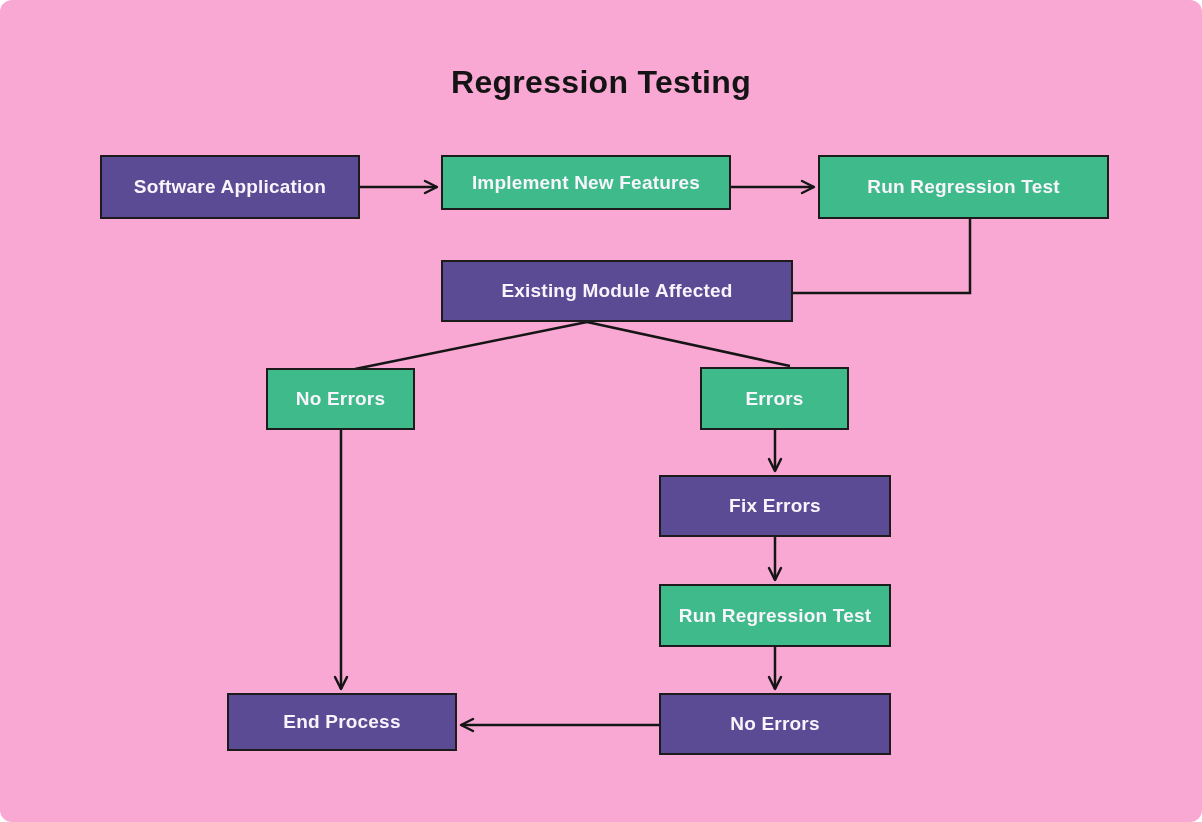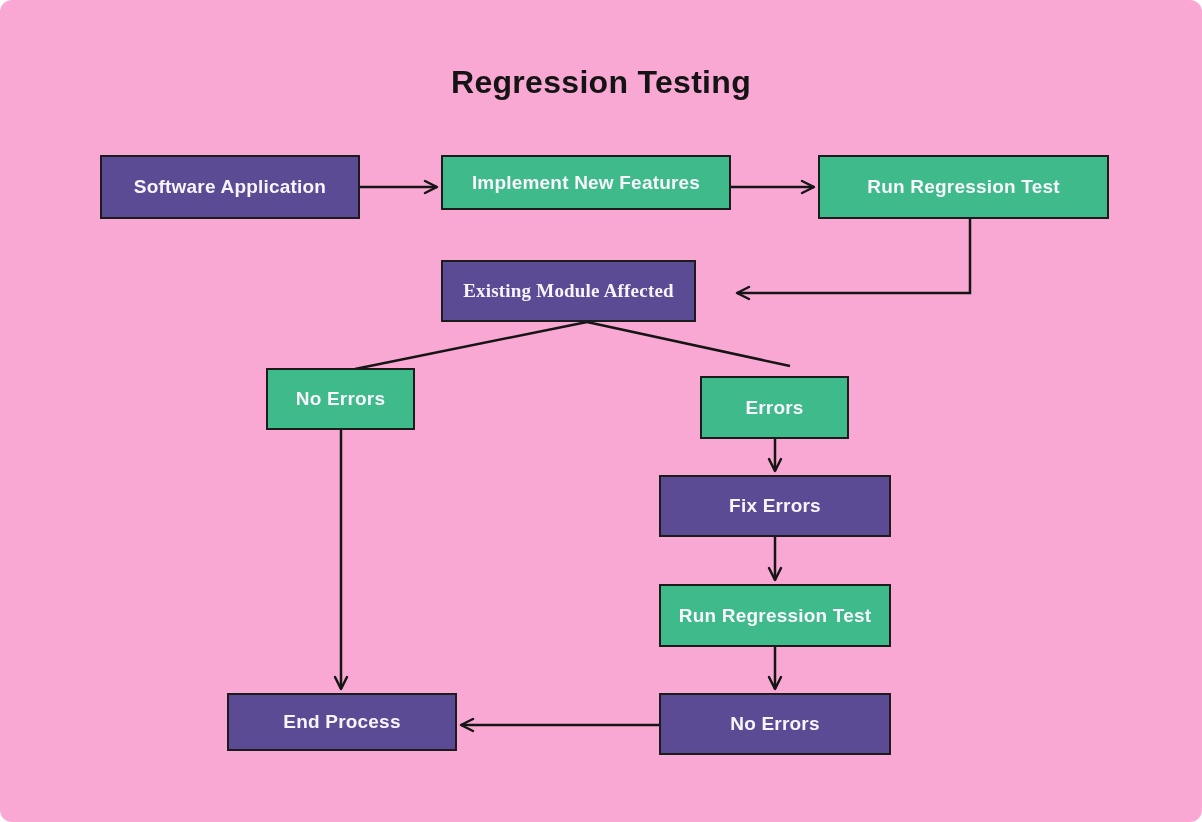--- a/index.html
+++ b/index.html
@@ -48,23 +48,23 @@
     letter-spacing: 0.2px;
     text-align: center;
   }
   .node.purple { background: #5b4a94; }
   .node.green  { background: #3fba8a; }
 
   
   .pos-software        { left:  100px; top: 155px; width: 260px; height: 64px; }
   .pos-implement       { left: 441px; top: 155px; width: 290px; height: 55px; }
   .pos-run-test-1      { left: 818px; top: 155px; width: 291px; height: 64px; }
-  .pos-existing-module { left: 441px; top: 260px; width: 255px; height: 62px; font-family: Liberation Serif, serif; }
+  .pos-existing-module { left: 441px; top: 260px; width: 352px; height: 62px; }
   .pos-no-errors-left  { left: 266px; top: 368px; width: 149px; height: 62px; }
-  .pos-errors          { left: 700px; top: 367px; width: 149px; height: 63px; margin-top: 9px; }
+  .pos-errors          { left: 700px; top: 367px; width: 149px; height: 63px; }
   .pos-fix-errors      { left: 659px; top: 475px; width: 232px; height: 62px; }
   .pos-run-test-2      { left: 659px; top: 584px; width: 232px; height: 63px; }
   .pos-no-errors-bot   { left: 659px; top: 693px; width: 232px; height: 62px; }
   .pos-end-process     { left: 227px; top: 693px; width: 230px; height: 58px; }
 </style>
 </head>
 <body>
 
 <div class="canvas">
 

